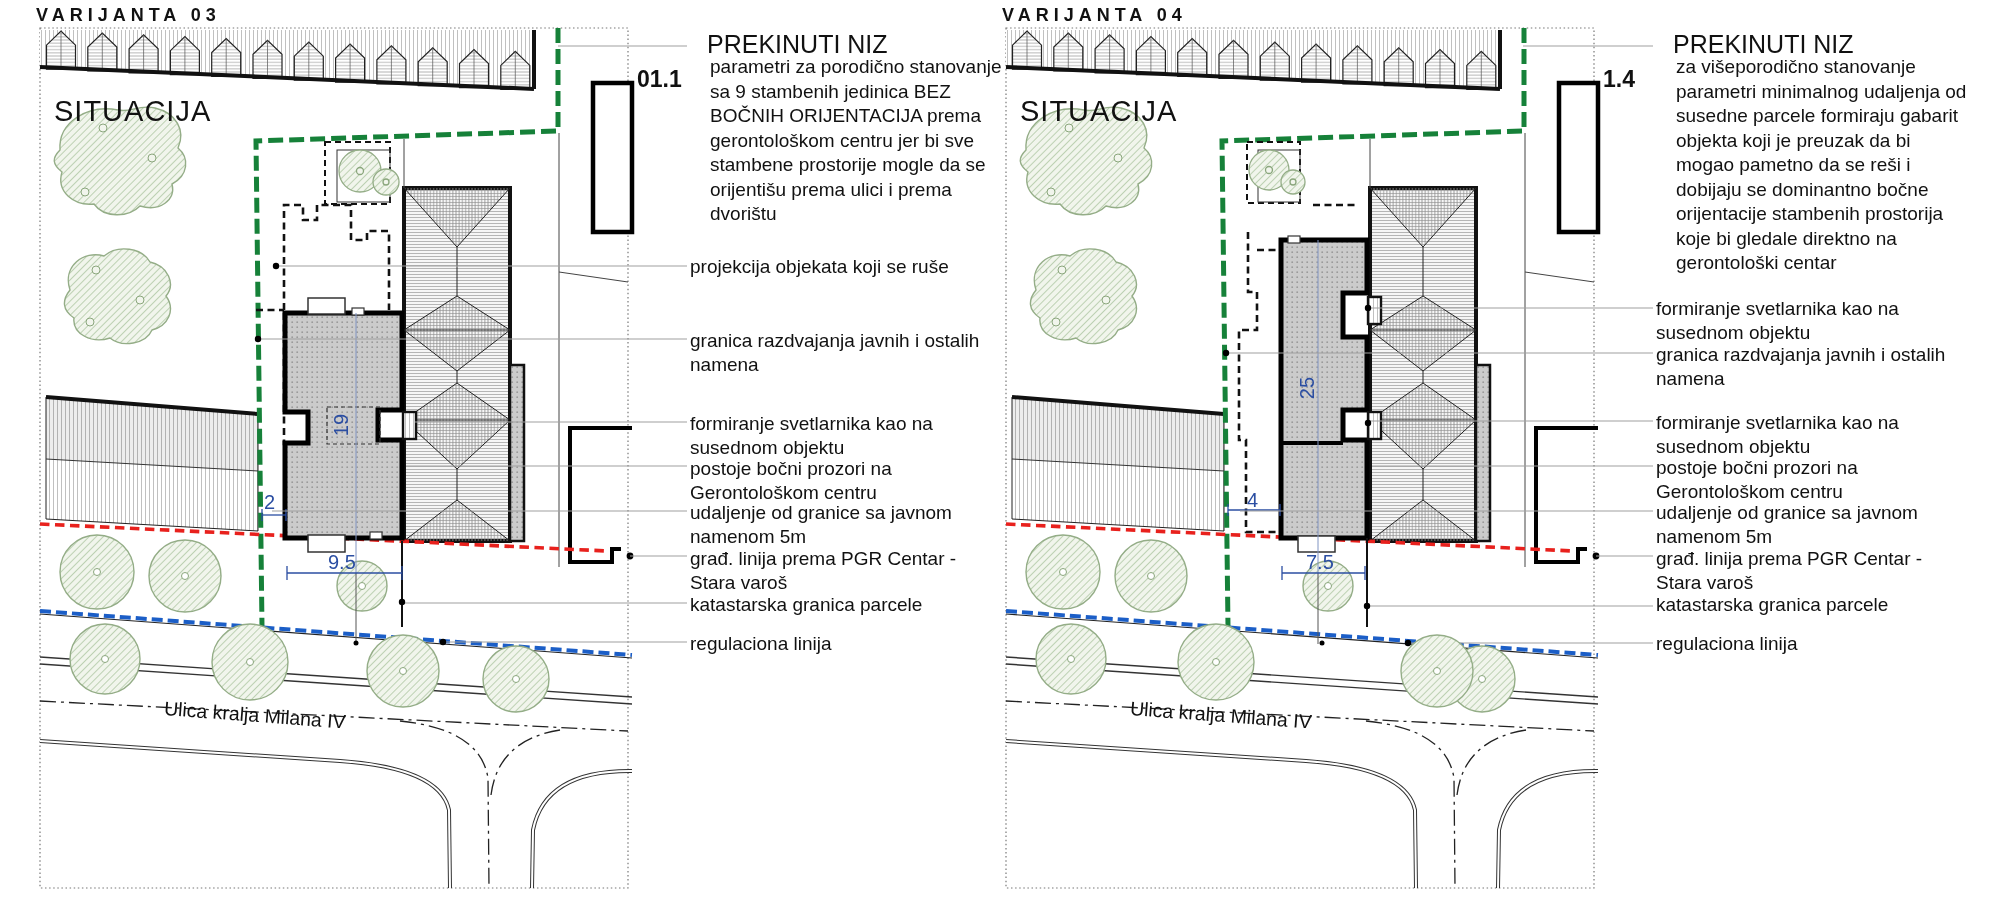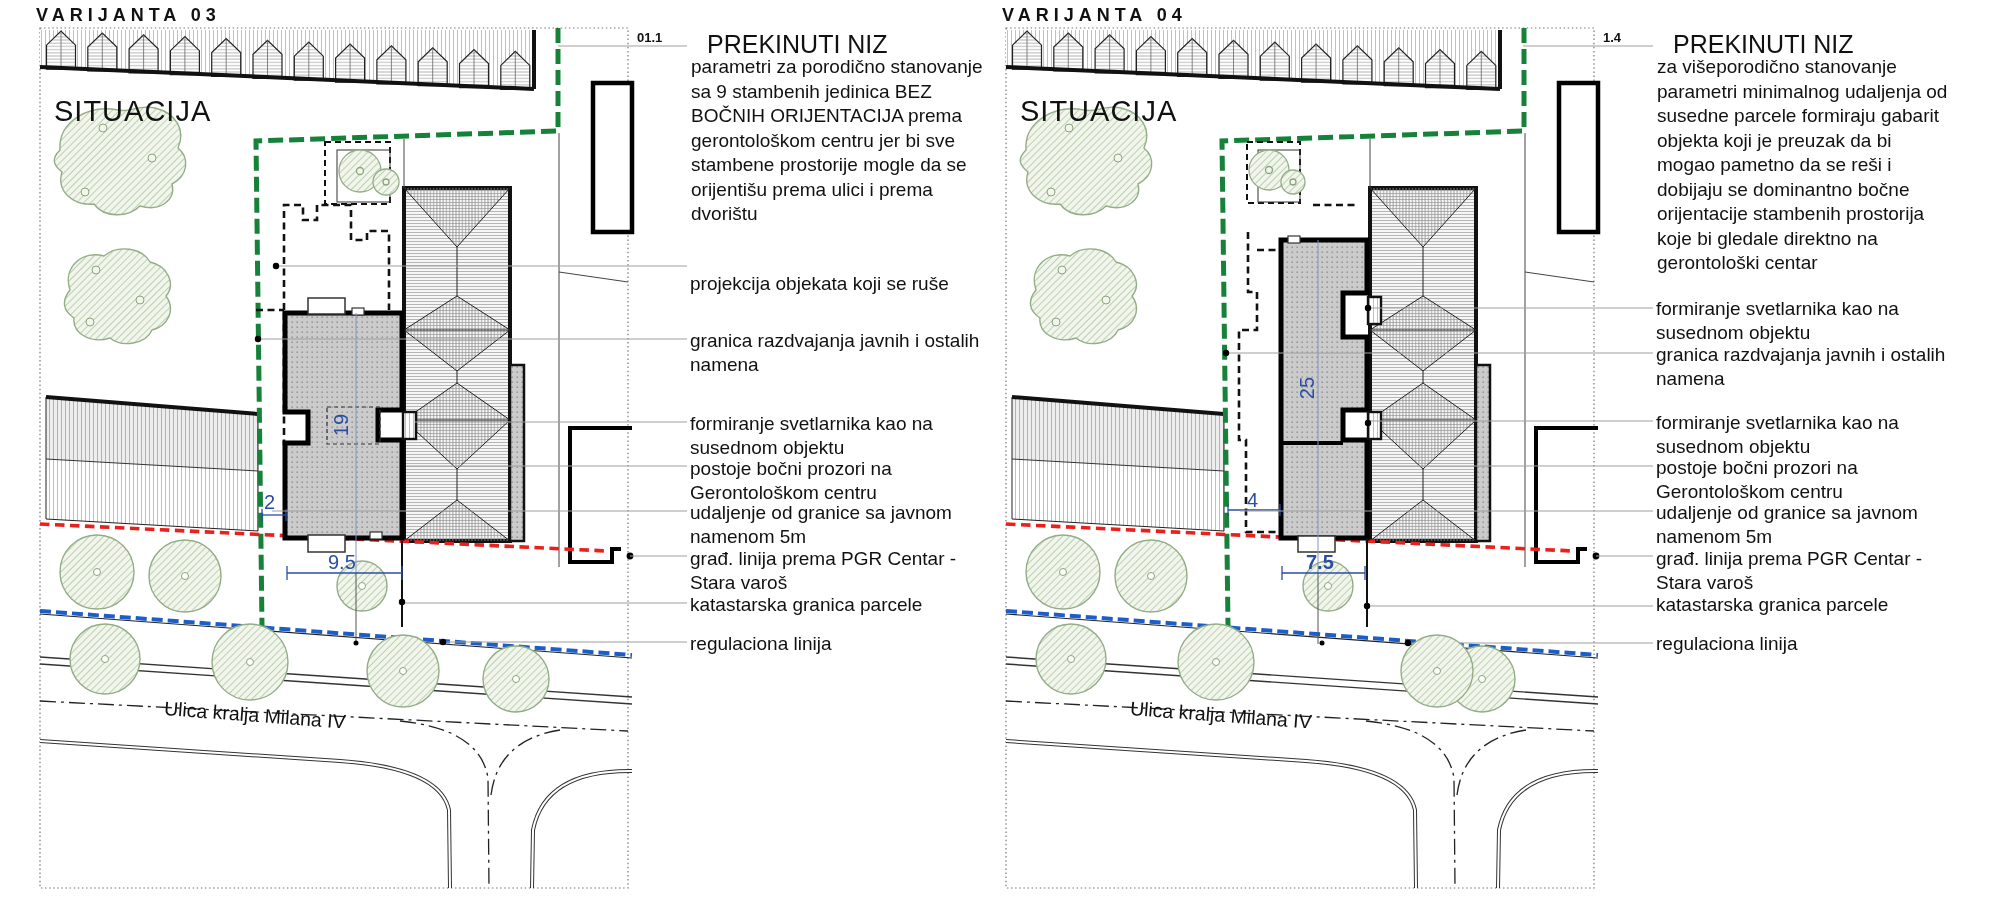--- a/index.html
+++ b/index.html
@@ -1,23 +1,23 @@
 <!DOCTYPE html>
 <html><head>
 <meta charset="utf-8">
 <style>
   html,body{margin:0;padding:0;background:#fff;}
   body{width:2000px;height:918px;position:relative;overflow:hidden;
        font-family:"Liberation Sans", sans-serif;color:#111;}
   .abs{position:absolute;}
   .panel-title{font-size:18px;font-weight:bold;letter-spacing:5px;white-space:nowrap;}
   .plan-label{font-size:29px;letter-spacing:1px;white-space:nowrap;}
-  .note-ref{font-size:13px;font-weight:bold;white-space:nowrap;}
+  .note-ref{font-size:23px;font-weight:bold;white-space:nowrap;margin-top:36px;}
   .note-head{font-size:25px;white-space:nowrap;margin-left:16px;}
-  .note-body{font-size:19px;line-height:24.5px;width:296px;}
+  .note-body{font-size:19px;line-height:24.5px;width:296px;margin-left:19px;}
   .callout{font-size:19px;line-height:23.5px;width:302px;}
   .street-label{font-size:19.5px;white-space:nowrap;transform:rotate(4.3deg);transform-origin:left top;}
   .dim{color:#2B4EA2;font-size:20px;white-space:nowrap;}
   .dim.rot{transform:translate(-50%,-50%) rotate(-90deg);}
   svg{position:absolute;left:0;top:0;}
 </style>
 </head>
 <body>
 
 <svg width="2000" height="918" viewBox="0 0 2000 918">
@@ -304,21 +304,21 @@
         <circle cx="1437" cy="671" r="3.5" fill="#fff" stroke="#8aa67c" stroke-width="1"></circle>
       </g>
   </g>
 </svg>
 
 <div class="abs panel-title" style="left:36px;top:5px;">VARIJANTA 03</div>
 <div class="abs plan-label" style="left:54px;top:95px;">SITUACIJA</div>
 <div class="abs note-ref" style="left:637px;top:30px;">01.1</div>
 <div class="abs note-head" style="left:691px;top:30px;">PREKINUTI NIZ</div>
 <div class="abs note-body" style="left:691px;top:55px;">parametri za porodično stanovanje sa 9 stambenih jedinica BEZ BOČNIH ORIJENTACIJA prema gerontološkom centru jer bi sve stambene prostorije mogle da se orijentišu prema ulici i prema dvorištu</div>
-<div class="abs callout" style="left:690px;top:272px;">projekcija objekata koji se ruše</div>
+<div class="abs callout" style="left:690px;top:255px;">projekcija objekata koji se ruše</div>
 <div class="abs callout" style="left:690px;top:329px;">granica razdvajanja javnih i ostalih namena</div>
 <div class="abs callout" style="left:690px;top:412px;">formiranje svetlarnika kao na susednom objektu</div>
 <div class="abs callout" style="left:690px;top:457px;">postoje bočni prozori na Gerontološkom centru</div>
 <div class="abs callout" style="left:690px;top:501px;">udaljenje od granice sa javnom namenom 5m</div>
 <div class="abs callout" style="left:690px;top:547px;">građ. linija prema PGR Centar - Stara varoš</div>
 <div class="abs callout" style="left:690px;top:593px;">katastarska granica parcele</div>
 <div class="abs callout" style="left:690px;top:632px;">regulaciona linija</div>
 <div class="abs street-label" style="left:165px;top:697px;">Ulica kralja Milana IV</div>
 <div class="abs dim rot" style="left:341px;top:425px;">19</div>
 <div class="abs dim" style="left:264px;top:491px;">2</div>
@@ -333,13 +333,13 @@
 <div class="abs callout" style="left:1656px;top:343px;">granica razdvajanja javnih i ostalih namena</div>
 <div class="abs callout" style="left:1656px;top:411px;">formiranje svetlarnika kao na susednom objektu</div>
 <div class="abs callout" style="left:1656px;top:456px;">postoje bočni prozori na Gerontološkom centru</div>
 <div class="abs callout" style="left:1656px;top:501px;">udaljenje od granice sa javnom namenom 5m</div>
 <div class="abs callout" style="left:1656px;top:547px;">građ. linija prema PGR Centar - Stara varoš</div>
 <div class="abs callout" style="left:1656px;top:593px;">katastarska granica parcele</div>
 <div class="abs callout" style="left:1656px;top:632px;">regulaciona linija</div>
 <div class="abs street-label" style="left:1131px;top:697px;">Ulica kralja Milana IV</div>
 <div class="abs dim rot" style="left:1307px;top:388px;">25</div>
 <div class="abs dim" style="left:1247px;top:489px;">4</div>
-<div class="abs dim" style="left:1306px;top:551px;font-weight:bold;">7.5</div>
+<div class="abs dim" style="left:1306px;top:551px;">7.5</div>
 
 </body></html>

